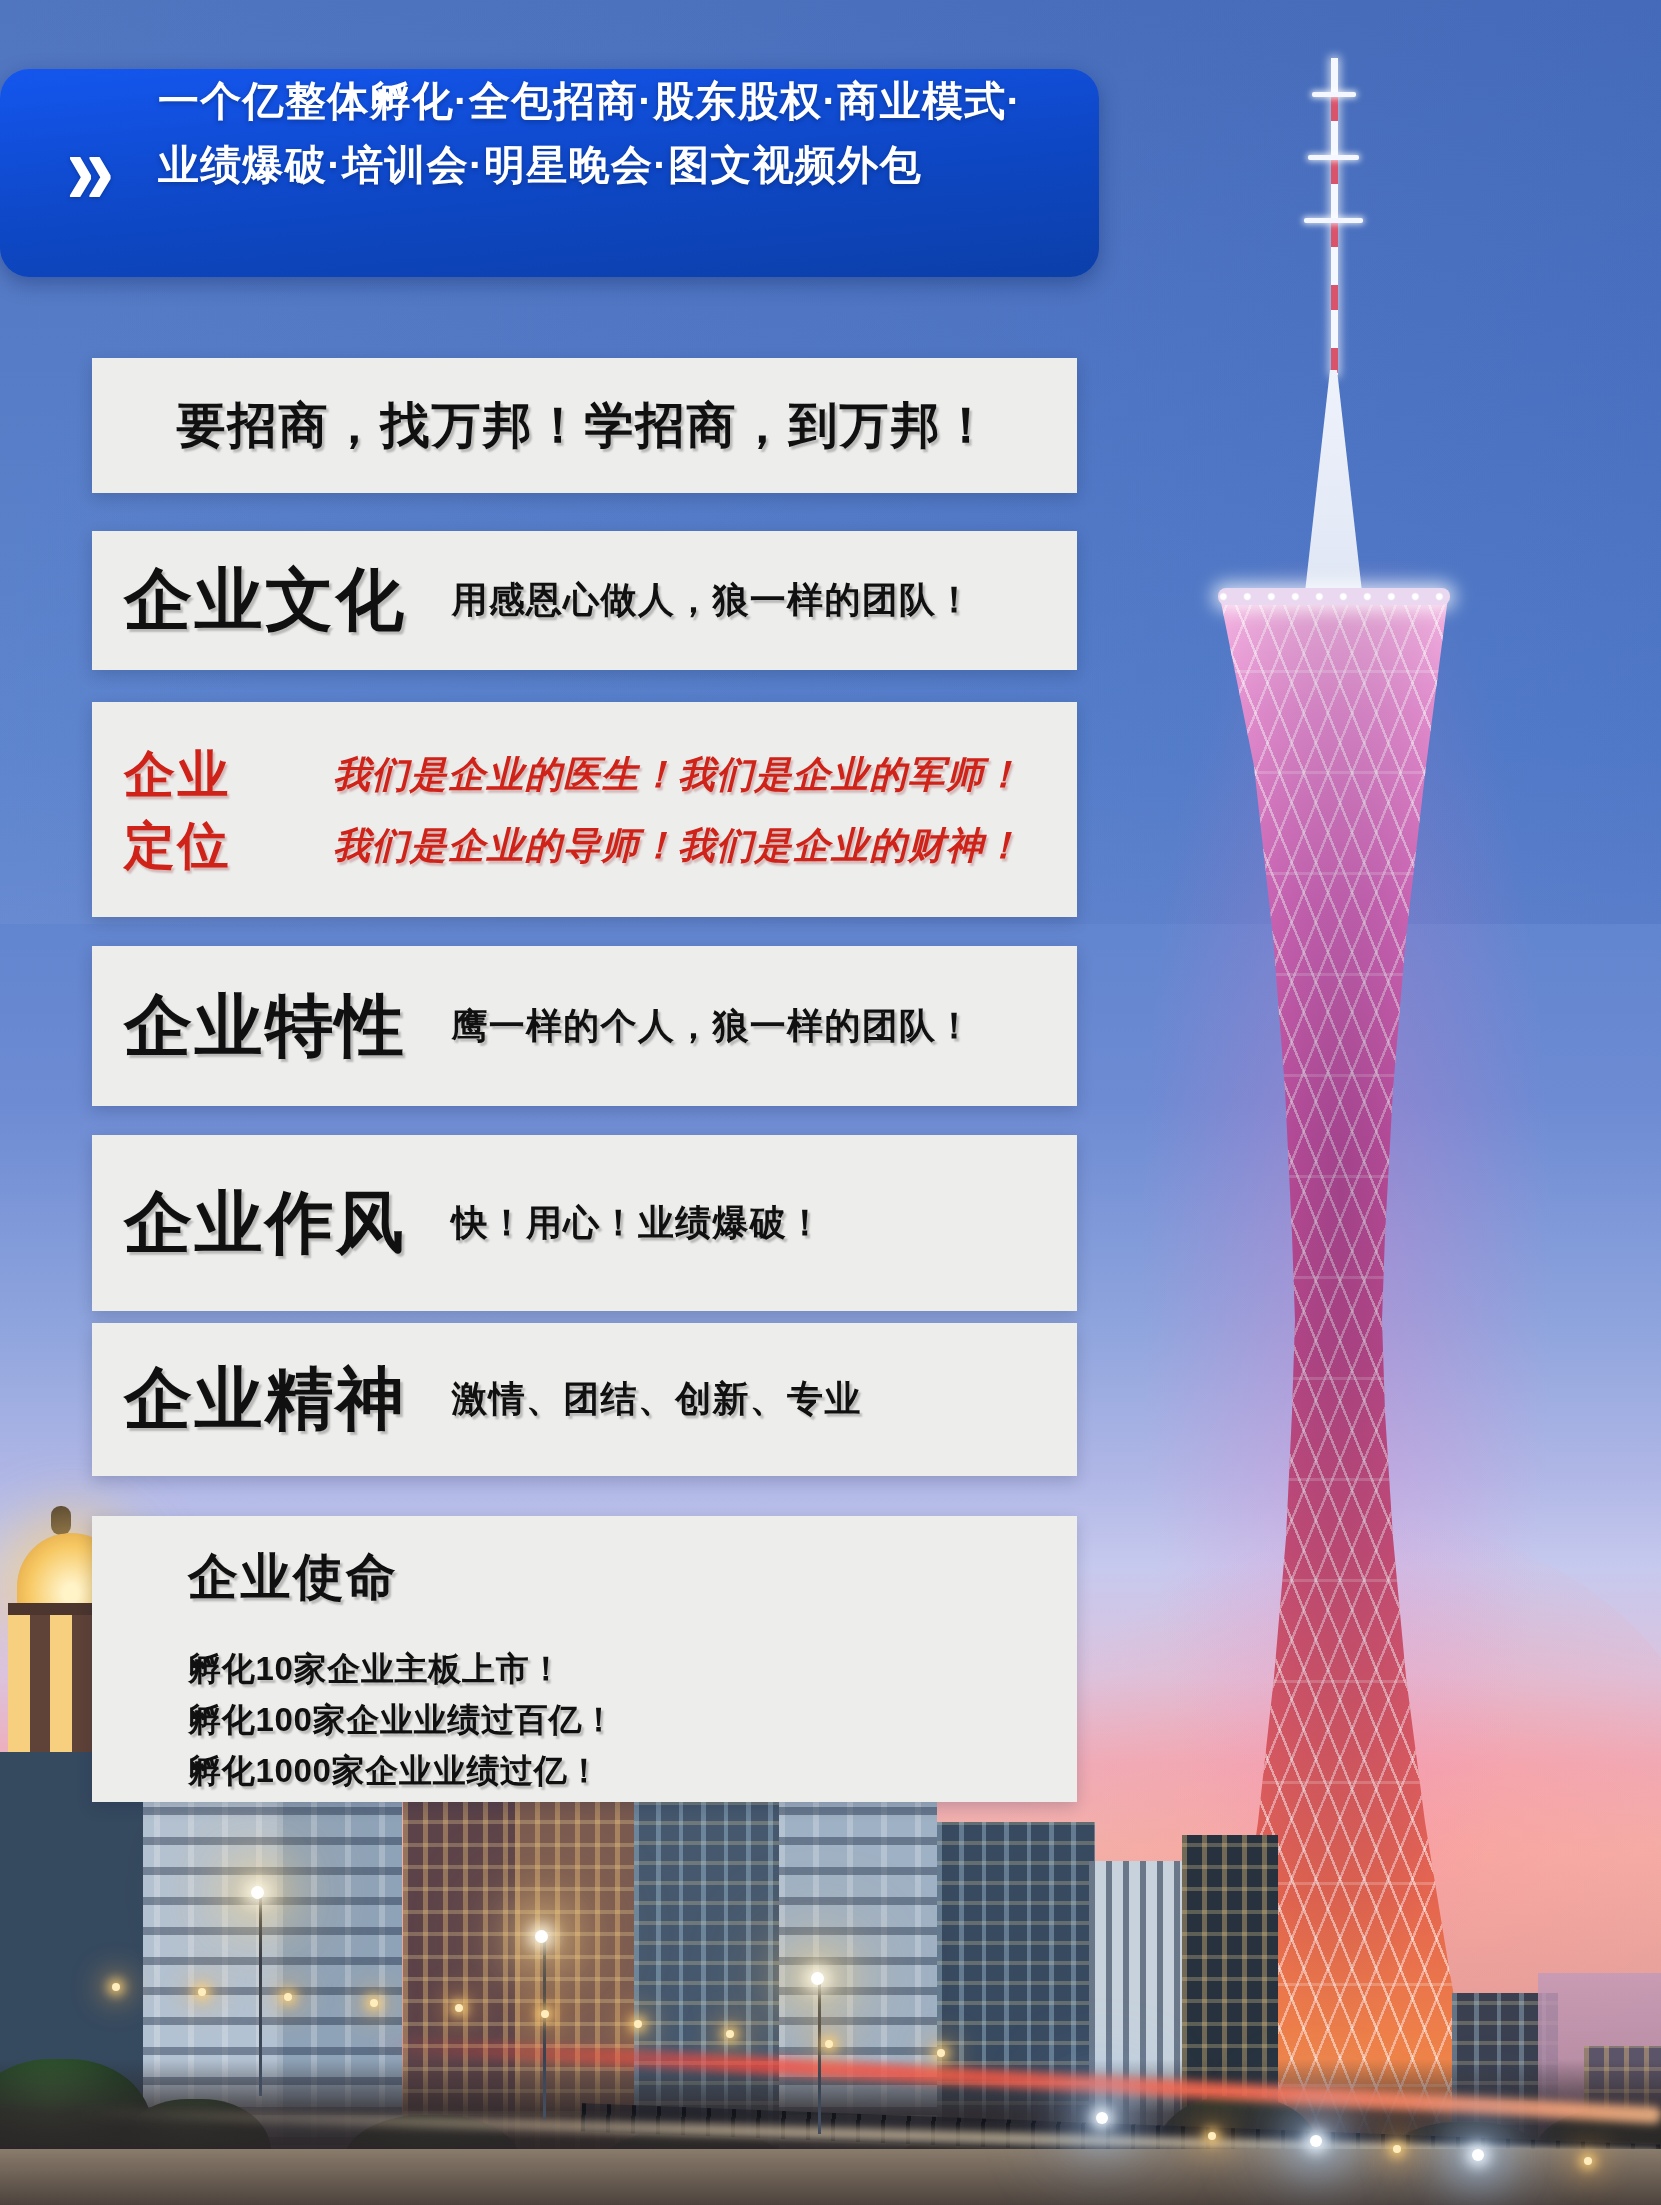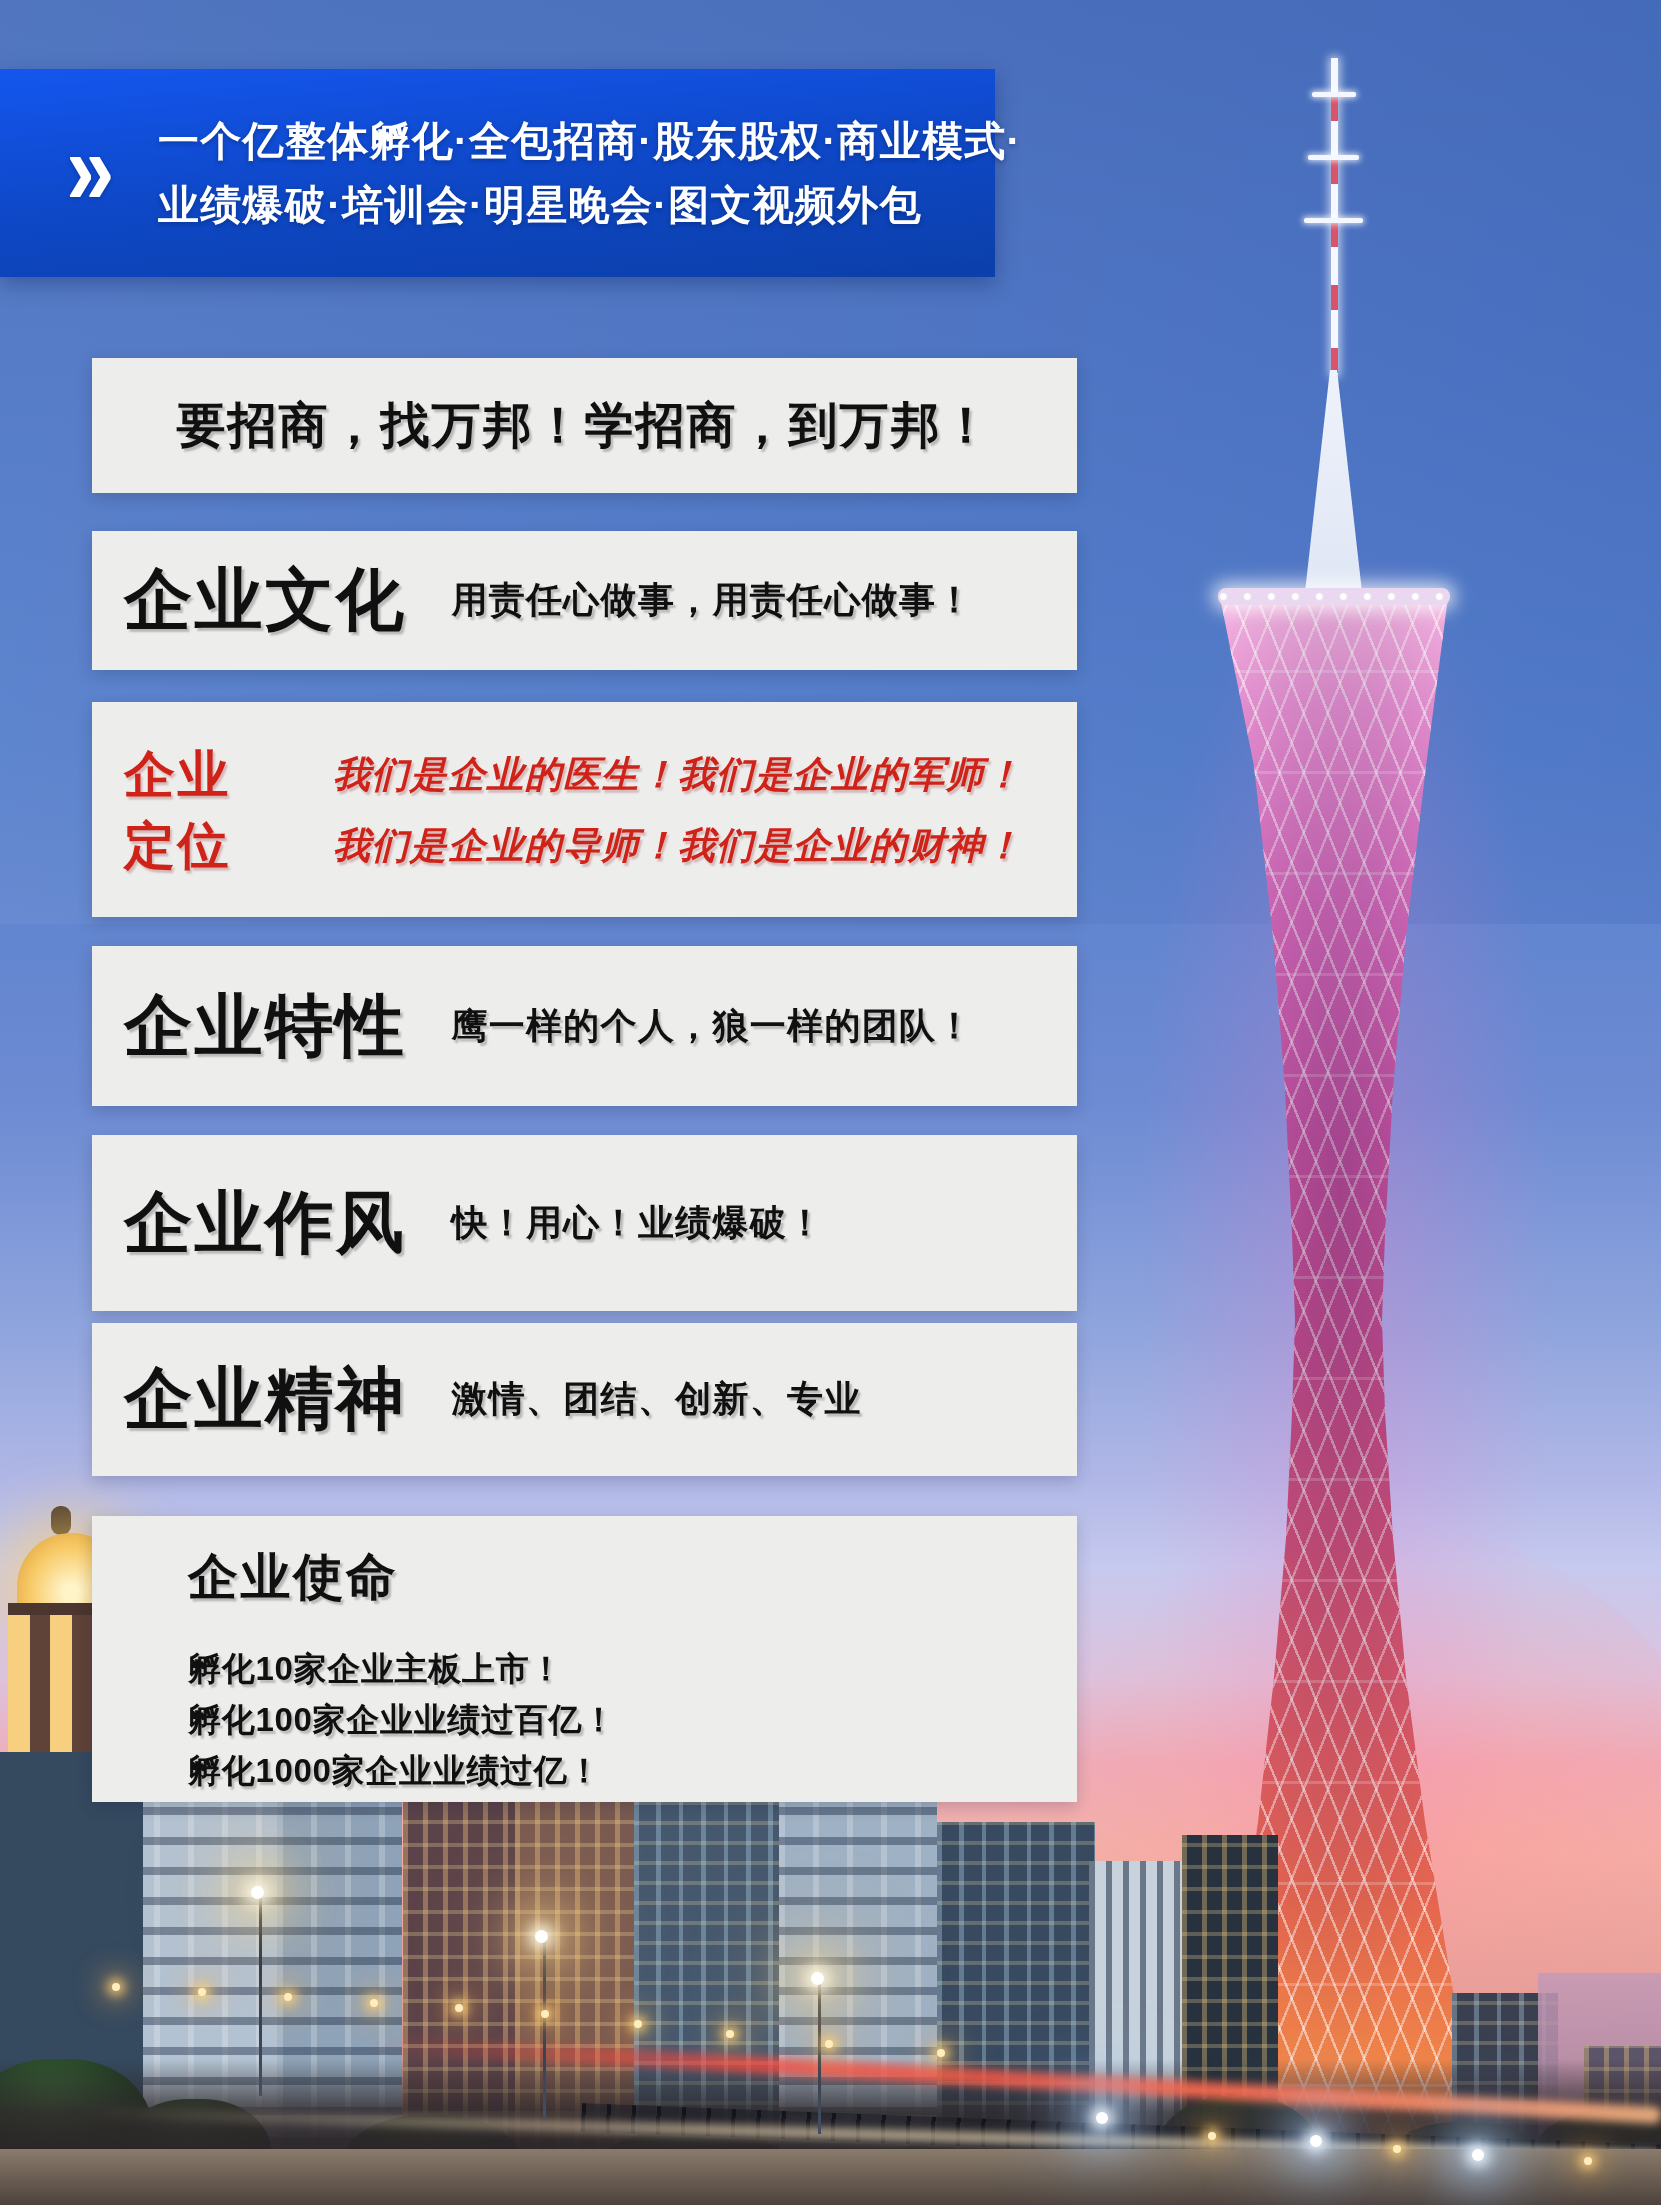--- a/index.html
+++ b/index.html
@@ -85,24 +85,24 @@
   .lamp{position:absolute;border-radius:50%;}
   .lamp-warm{width:8px;height:8px;background:#ffedbe;
     box-shadow:0 0 10.6px 4.6px rgba(255,210,120,0.85),0 0 29px 12px rgba(255,180,80,0.40);}
   .lamp-big{width:13.2px;height:13.2px;background:#ffffff;
     box-shadow:0 0 14.5px 6.6px rgba(255,250,230,0.95),0 0 46px 22.4px rgba(255,220,140,0.55),0 0 86px 40px rgba(255,200,120,0.28);}
   .lamp-cool{width:12px;height:12px;background:#ffffff;
     box-shadow:0 0 13.2px 6px rgba(235,245,255,0.95),0 0 42px 20px rgba(170,210,255,0.6),0 0 79px 36px rgba(140,190,255,0.3);}
   .pole{position:absolute;width:3.3px;background:linear-gradient(180deg,#222a36,#445062);}
 
   
-  .banner{left:0;top:69px;width:995px;height:208px;
+  .banner{left:0;top:69px;width:1099px;height:208px;
     background:linear-gradient(175deg,#1456ee 0%,#0e47c4 55%,#0b3fa9 100%);
     box-shadow:0 6.6px 20px rgba(10,30,90,0.35);
-    display:flex;flex-direction:column;justify-content:center;padding-left:158px;box-sizing:border-box;}
+    display:flex;flex-direction:column;padding-left:158px;box-sizing:border-box;border-radius:29px;}
   .banner-line{color:#ffffff;font-size:41px;font-weight:900;line-height:64px;letter-spacing:1.3px;
     text-shadow:0 2px 5.3px rgba(0,25,80,0.4);white-space:nowrap;}
   .chevron{left:66px;top:127px;width:66px;height:106px;color:#ffffff;
     font-size:87px;font-weight:900;line-height:86px;transform:scaleY(1.18);
     text-shadow:0 1.3px 4px rgba(0,25,80,0.4);}
 
   
   .panel{position:absolute;left:92px;width:985px;background:#ededec;
     box-shadow:0 5.3px 14.5px rgba(20,30,60,0.20);box-sizing:border-box;}
   .blacktext{color:#101010;text-shadow:2.6px 3.3px 2px rgba(0,0,0,0.22);}
@@ -203,21 +203,21 @@
     <div class="banner-line">业绩爆破·培训会·明星晚会·图文视频外包</div>
   </div>
   <div class="abs chevron">»</div>
 
   <div class="panel slogan-panel">
     <div class="slogan-text blacktext">要招商，找万邦！学招商，到万邦！</div>
   </div>
 
   <div class="panel row-panel p-culture">
     <div class="panel-title blacktext">企业文化</div>
-    <div class="panel-sub blacktext">用责任心做事，用责任心做事！</div>
+    <div class="panel-sub blacktext">用感恩心做人，狼一样的团队！</div>
   </div>
 
   <div class="panel p-pos">
     <div class="pos-title redtext">
       <div>企业</div>
       <div>定位</div>
     </div>
     <div class="pos-lines">
       <div class="pos-line redtext">我们是企业的医生！我们是企业的军师！</div>
       <div class="pos-line redtext">我们是企业的导师！我们是企业的财神！</div>

